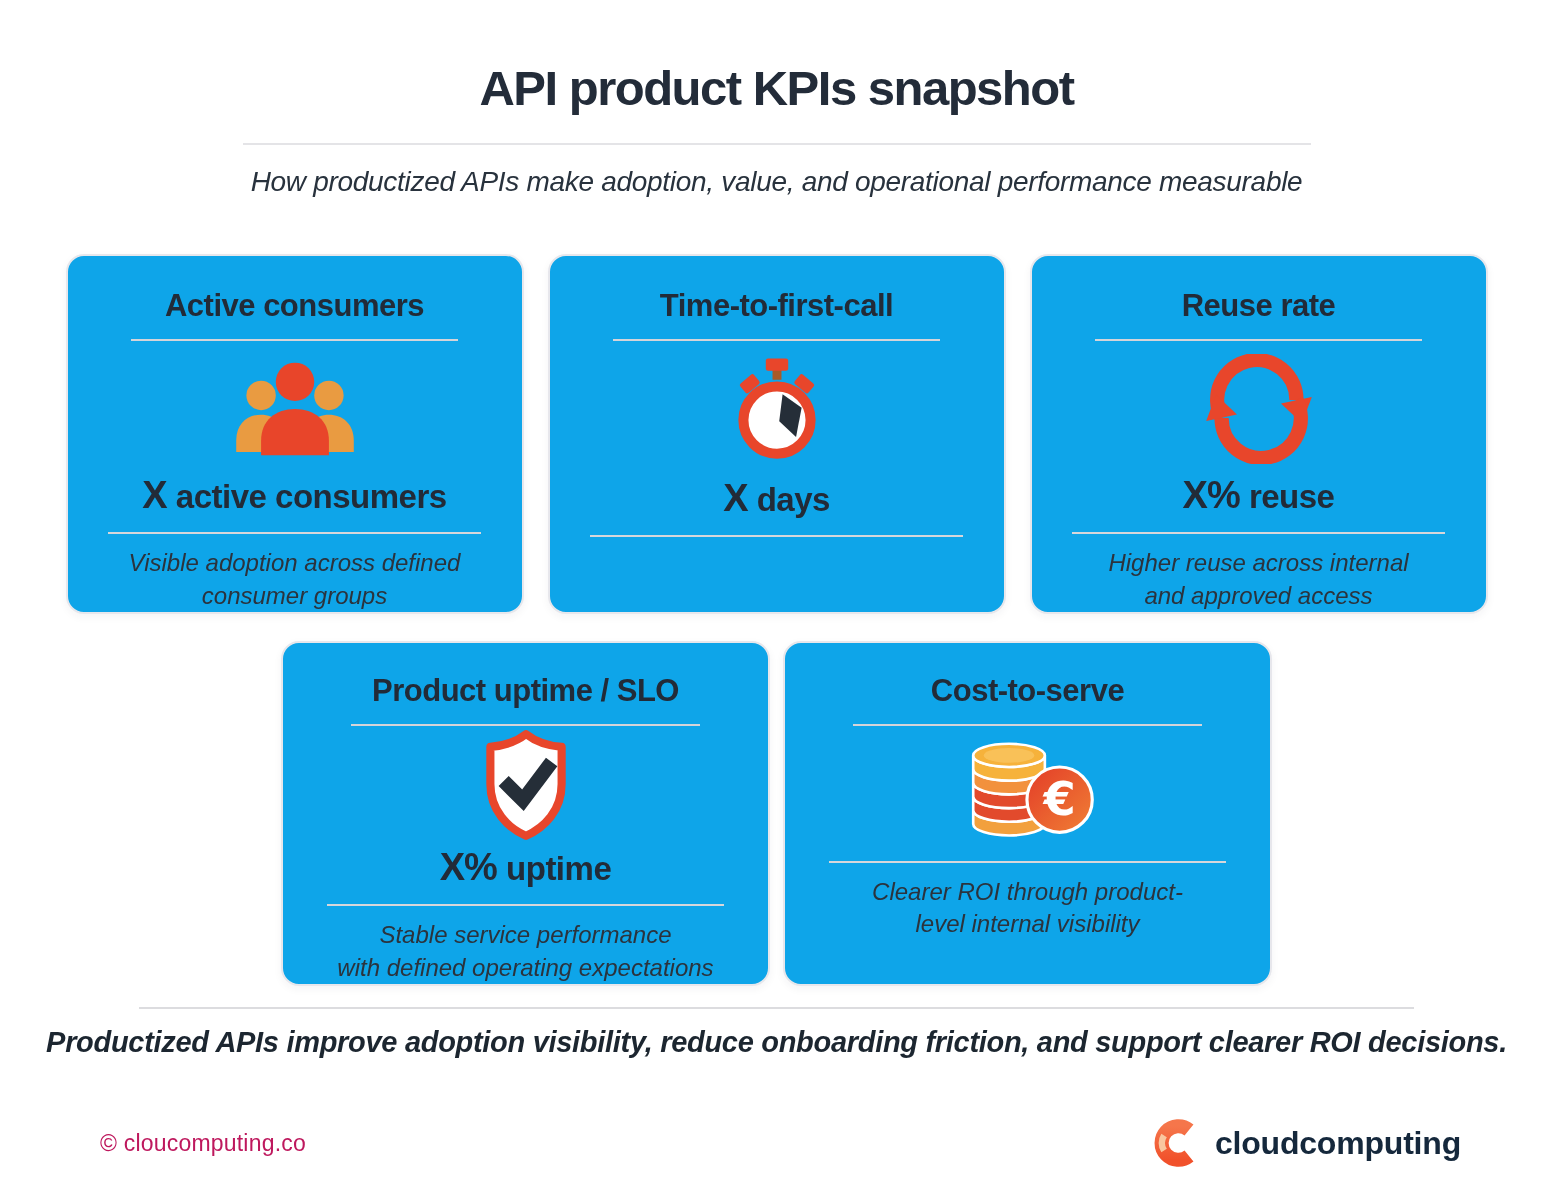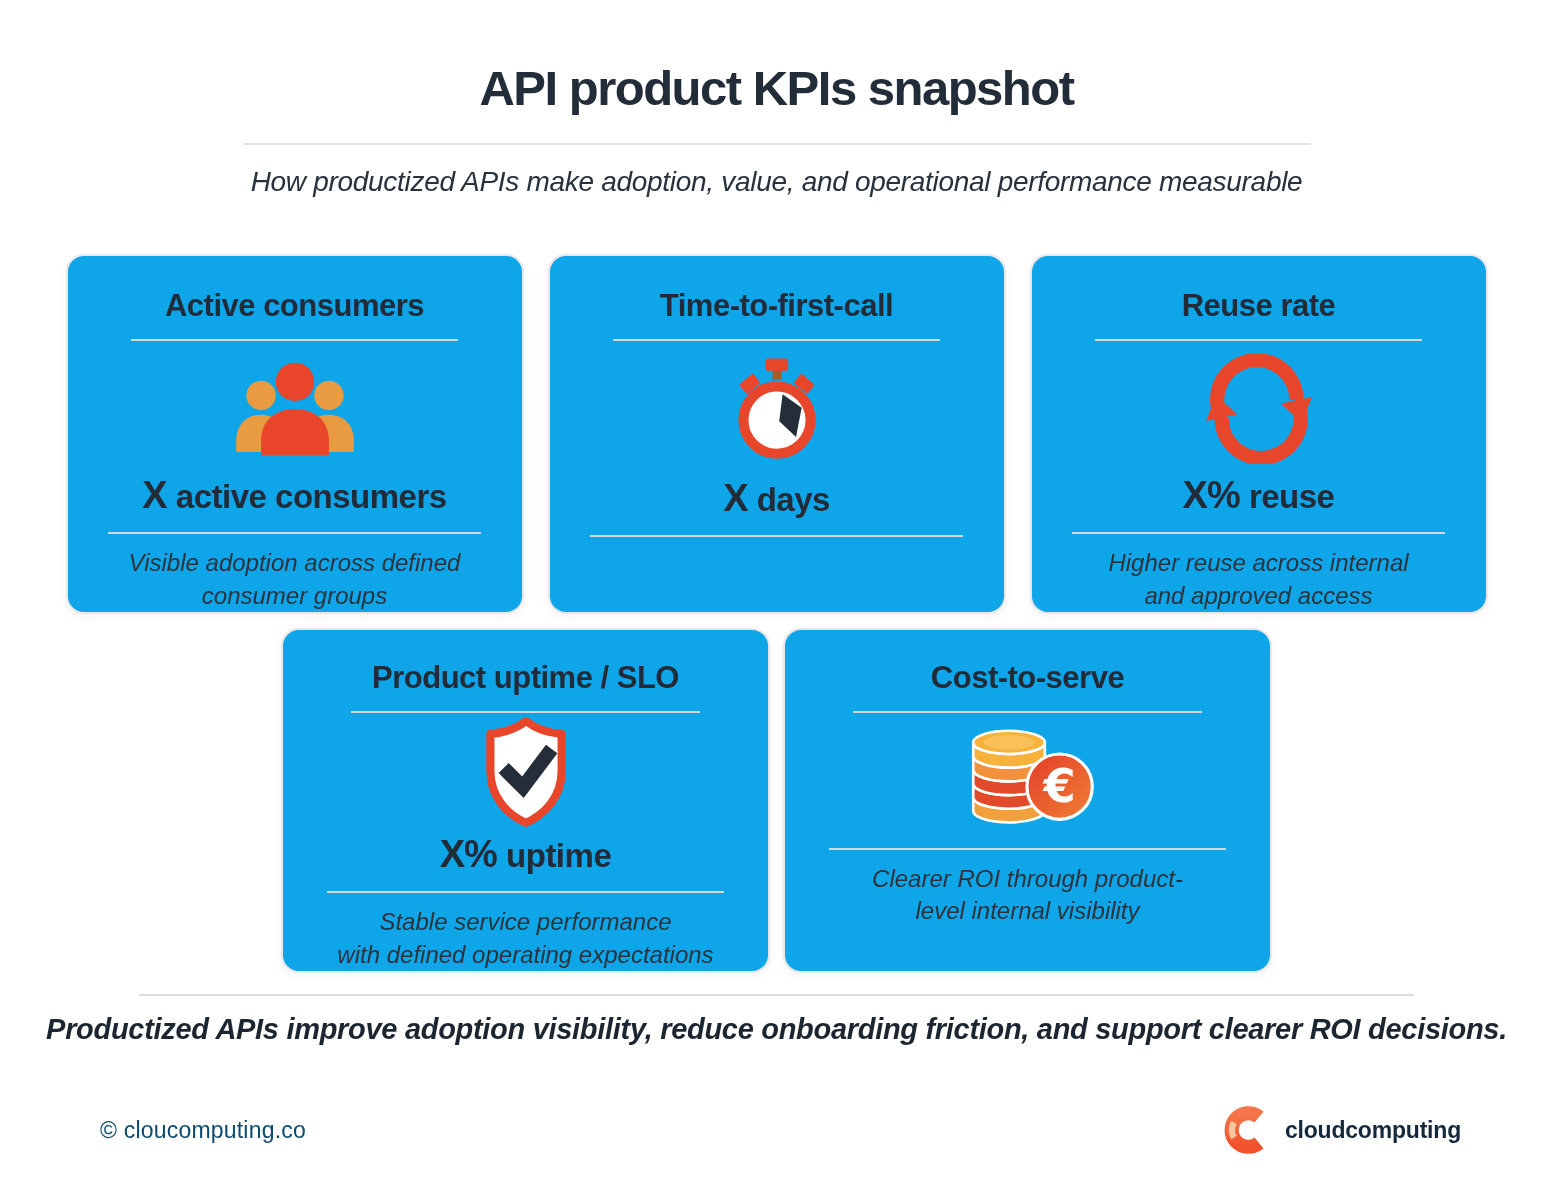--- a/index.html
+++ b/index.html
@@ -30,21 +30,21 @@
     margin-top:21px;
     font-size:28px;
     font-style:italic;
     font-weight:500;
     letter-spacing:-0.3px;
     color:#28323d;
   }
   
   .cards-row{display:flex;justify-content:center;}
   .row-1{margin-top:56px;gap:24px;}
-  .row-2{margin-top:14px;gap:13px;}
+  .row-2{margin-top:27px;gap:13px;}
   .card{
     box-sizing:border-box;
     background:#0ea5e9;
     border:2px solid #e7e7ec;
     border-radius:18px;
     box-shadow:0 3px 9px rgba(30,40,60,0.05);
     display:flex;flex-direction:column;align-items:center;
     padding-top:32px;
   }
   .row-1 .card{width:458px;height:360px;}
@@ -81,25 +81,25 @@
     margin-top:17px;text-align:center;
     font-size:29px;font-weight:700;font-style:italic;
     letter-spacing:-0.3px;color:#1c2630;
   }
   .bottom-bar{
     margin-top:58px;
     display:flex;justify-content:space-between;align-items:center;
     padding:0 92px 0 100px;
   }
   .copyright{
-    font-size:23px;font-weight:500;color:#0c4a6e;letter-spacing:0.2px;
+    font-size:23px;font-weight:500;color:#be185d;letter-spacing:0.2px;
   }
   .brand{display:flex;align-items:center;gap:13px;}
   .brand-name{
-    font-size:23px;font-weight:700;color:#15283c;letter-spacing:-0.2px;
+    font-size:32px;font-weight:700;color:#15283c;letter-spacing:-0.2px;
   }
 </style>
 </head>
 <body>
 
 <div class="page">
 
   <div class="header">
     <h1 class="page-title">API product KPIs snapshot</h1>
     <div class="title-rule"></div>

